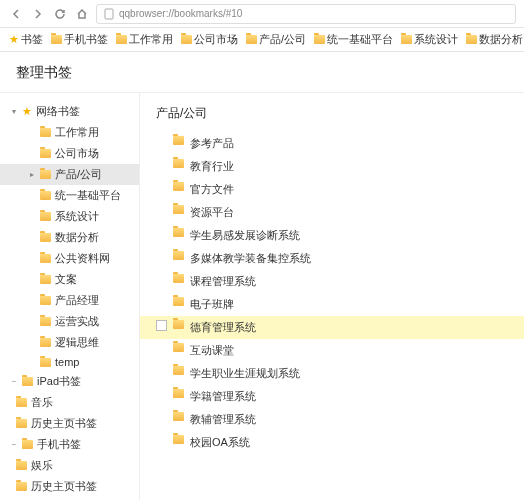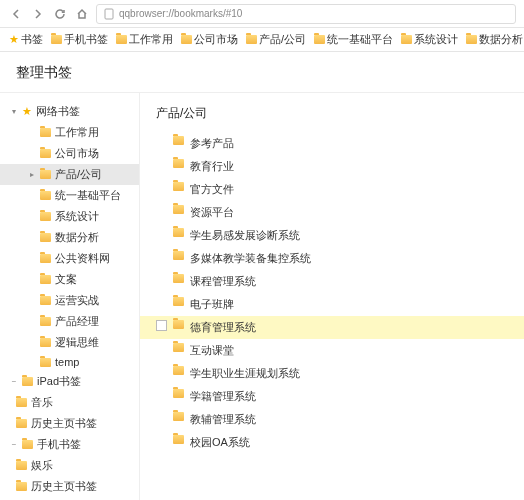--- a/index.html
+++ b/index.html
@@ -139,26 +139,26 @@
           <span>公共资料网</span>
         </div>
         <div class="tree-item child">
           <span class="expander"></span>
           <span class="folder-ico"></span>
           <span>文案</span>
         </div>
         <div class="tree-item child">
           <span class="expander"></span>
           <span class="folder-ico"></span>
+          <span>产品经理</span>
+        </div>
+        <div class="tree-item child">
+          <span class="expander"></span>
+          <span class="folder-ico"></span>
           <span>运营实战</span>
-        </div>
-        <div class="tree-item child">
-          <span class="expander"></span>
-          <span class="folder-ico"></span>
-          <span>产品经理</span>
         </div>
         <div class="tree-item child">
           <span class="expander"></span>
           <span class="folder-ico"></span>
           <span>逻辑思维</span>
         </div>
         <div class="tree-item child">
           <span class="expander"></span>
           <span class="folder-ico"></span>
           <span>temp</span>

